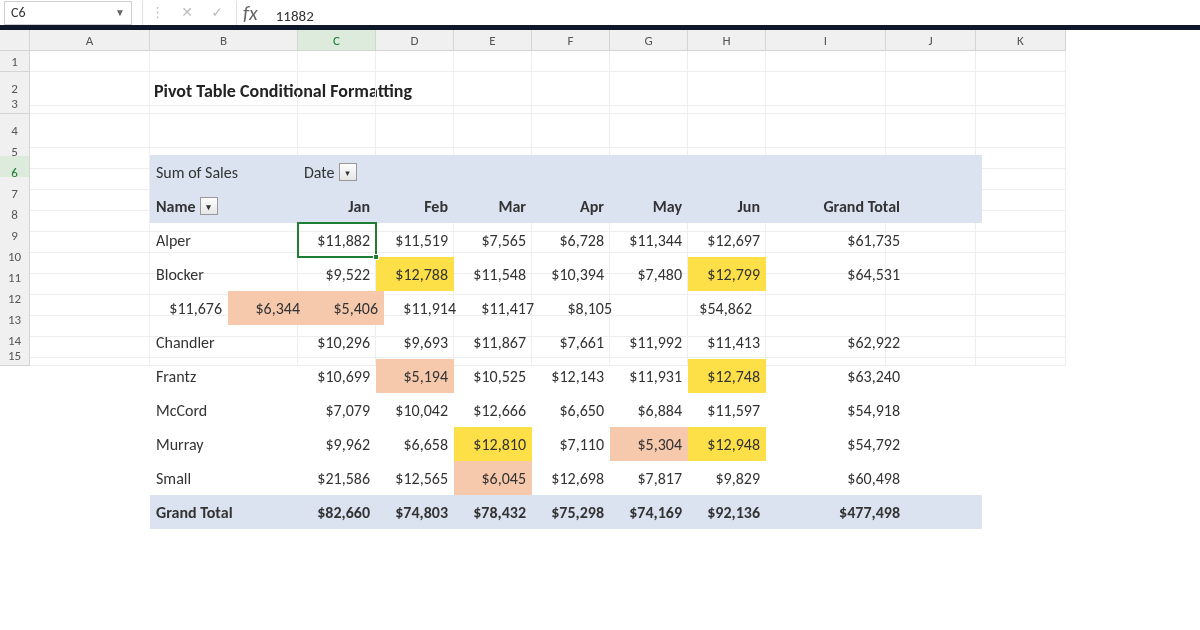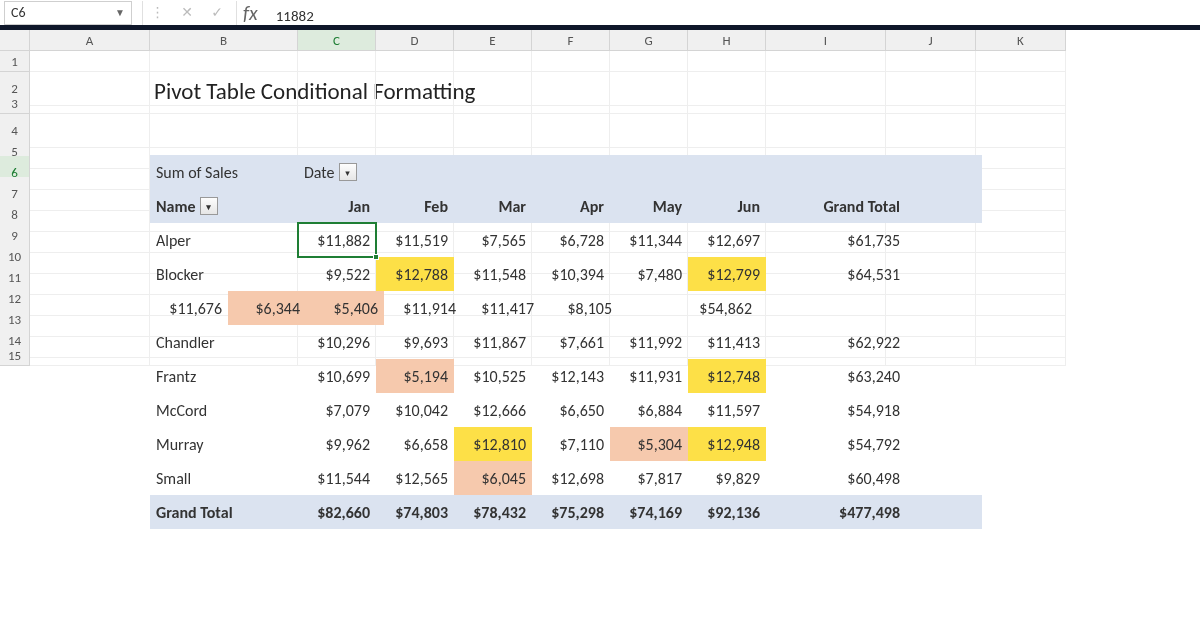--- a/index.html
+++ b/index.html
@@ -77,22 +77,22 @@
   .cell {
     border-right: 1px solid #eee;
     border-bottom: 1px solid #eee;
     position: relative;
   }
   .sheet > .tall { height: 34px; line-height: 34px; }
   .title-text {
     position: absolute;
     left: 4px;
     top: 2px;
-    font-weight: normal;
-    font-size: 23px;
+    font-weight: bold;
+    font-size: 18px;
     color: #222;
     white-space: nowrap;
   }
   .pivot-wrap {
     position: absolute;
     left: 150px;
     top: 155px;
     width: 832px;
     font-size: 16px;
   }
@@ -437,21 +437,21 @@
       <div class="pv-cell pv-month">$9,962</div>
       <div class="pv-cell pv-month">$6,658</div>
       <div class="pv-cell pv-month hl-green">$12,810</div>
       <div class="pv-cell pv-month">$7,110</div>
       <div class="pv-cell pv-month hl-orange">$5,304</div>
       <div class="pv-cell pv-month hl-green">$12,948</div>
       <div class="pv-cell pv-gt">$54,792</div>
     </div>
     <div class="pv-row">
       <div class="pv-cell pv-name">Small</div>
-      <div class="pv-cell pv-month">$11,544</div>
+      <div class="pv-cell pv-month">$21,586</div>
       <div class="pv-cell pv-month">$12,565</div>
       <div class="pv-cell pv-month hl-orange">$6,045</div>
       <div class="pv-cell pv-month">$12,698</div>
       <div class="pv-cell pv-month">$7,817</div>
       <div class="pv-cell pv-month">$9,829</div>
       <div class="pv-cell pv-gt">$60,498</div>
     </div>
     <div class="pv-row total">
       <div class="pv-cell pv-name">Grand Total</div>
       <div class="pv-cell pv-month">$82,660</div>

